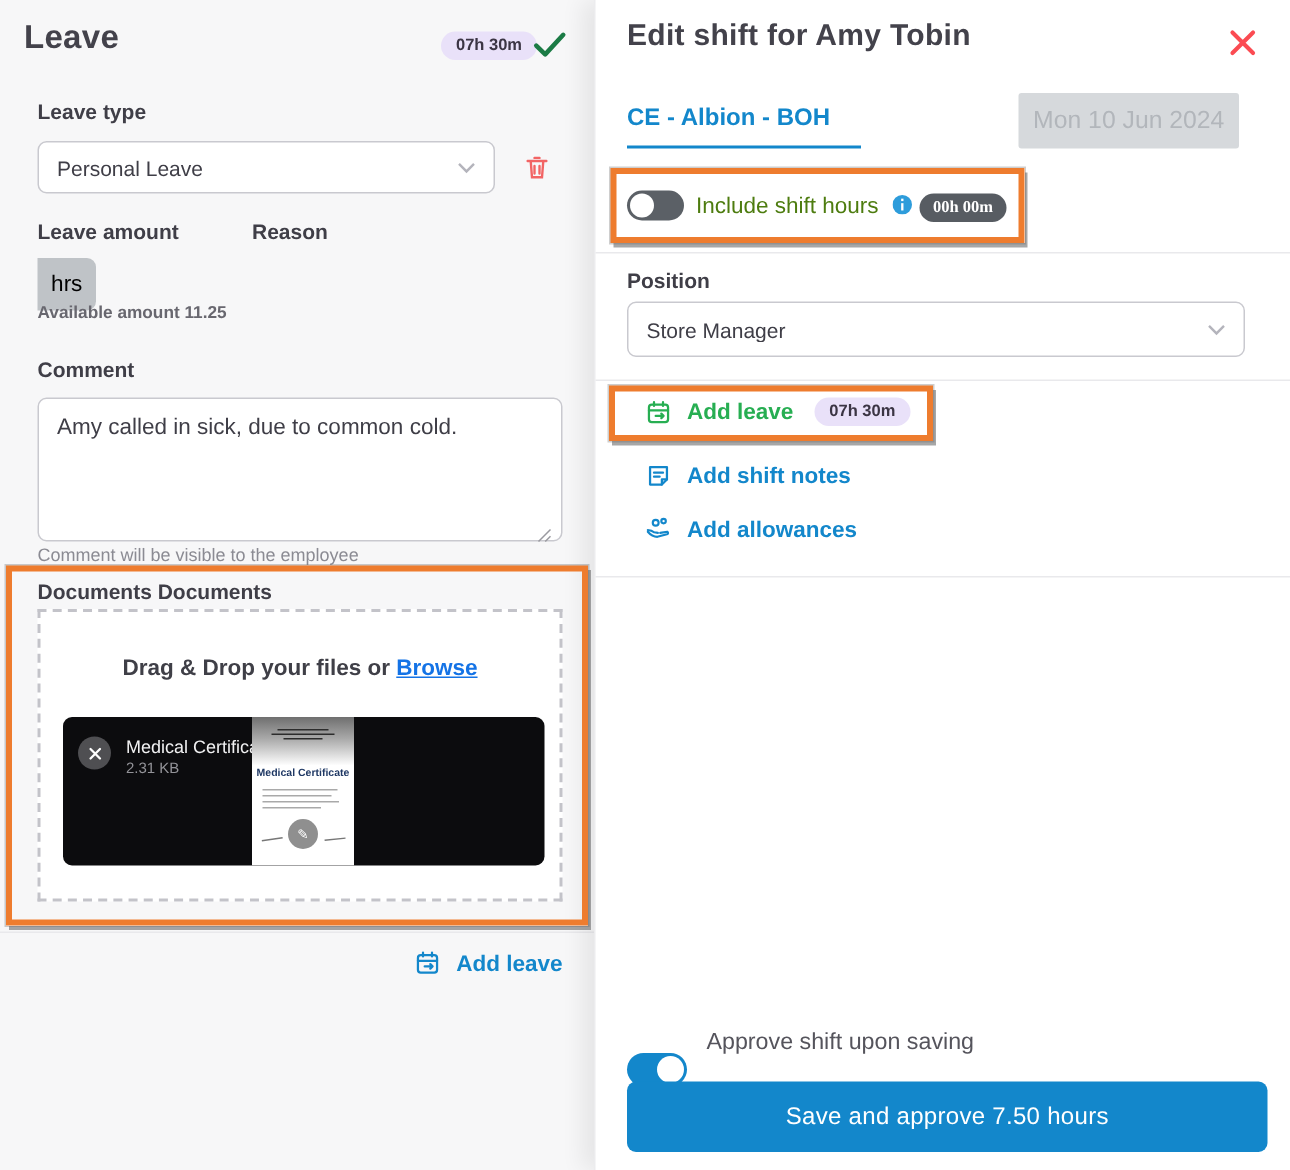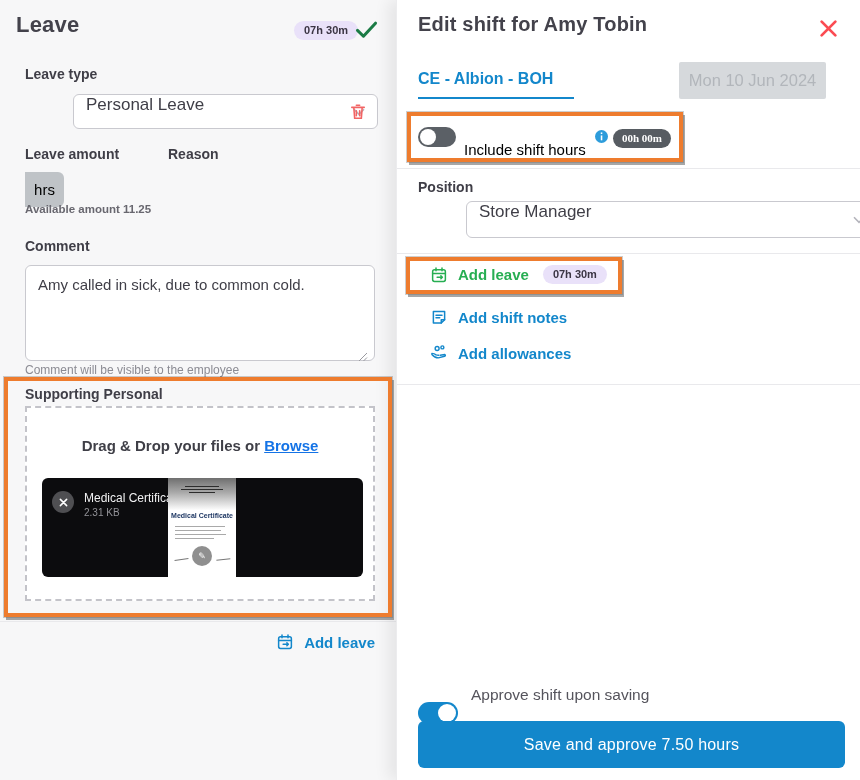--- a/index.html
+++ b/index.html
@@ -20,22 +20,22 @@
     box-shadow:-8px 0 14px rgba(0,0,0,.07);border-left:1px solid #ececee;}
 
   h1.p-title{font-size:22px;font-weight:700;color:var(--title);letter-spacing:.2px;}
   h2.p-title{font-size:20px;font-weight:700;color:var(--title);letter-spacing:.2px;}
   .field-label{font-size:14px;font-weight:700;color:var(--text-dark);}
   .pill{display:inline-flex;align-items:center;justify-content:center;border-radius:12px;
     font-size:11px;font-weight:700;padding:4px 10px;line-height:1;}
   .pill.purple{background:var(--purple-bg);color:var(--purple-text);}
   .pill.dark{background:var(--dark-badge);color:#fff;border-radius:10px;padding:4px 9px;font-family:Liberation Serif, serif;}
 
-  .selectbox{display:flex;background:#fff;border:1px solid var(--border);
-    border-radius:6px;padding:0 12px;color:var(--text-dark);font-size:17px;cursor:pointer;margin-left:48px;}
+  .selectbox{display:flex;align-items:center;background:#fff;border:1px solid var(--border);
+    border-radius:6px;padding:0 12px;color:var(--text-dark);font-size:14px;cursor:pointer;}
   .selectbox .sel-text{flex:1;white-space:nowrap;overflow:hidden;}
   .chev{color:#b4b4bc;flex:0 0 auto;margin-left:8px;}
 
   .amount-group{display:flex;}
   .amount-input{width:88px;height:35px;border:1px solid var(--border);border-right:none;
     border-radius:6px 0 0 6px;background:#fff;text-align:right;padding:0 10px;
     font-size:15px;color:var(--text-dark);font-family:inherit;outline:none;}
   .amount-suffix{width:39px;height:35px;background:#bfc3c7;color:#000000;border-radius:0 6px 6px 0;
     display:flex;align-items:center;justify-content:center;font-size:15px;}
 
@@ -91,21 +91,21 @@
   .toggle.off .knob{width:16px;height:16px;left:2px;}
   .toggle.on{width:40px;height:22px;background:var(--accent-blue);}
   .toggle.on .knob{width:18px;height:18px;right:2px;}
 
   .tab-label{font-size:16px;font-weight:700;color:var(--accent-blue);cursor:pointer;}
   .tab-underline{position:absolute;left:21px;top:97px;width:156px;height:2px;background:var(--accent-blue);}
   .date-chip{position:absolute;left:282px;top:62px;width:147px;height:37px;background:var(--chip-bg);
     color:var(--chip-text);font-size:16.5px;display:flex;align-items:center;justify-content:center;
     border-radius:2px;cursor:default;}
 
-  .include-label{font-size:15px;color:#000000;margin-top:12px;}
+  .include-label{font-size:15px;color:#4d7c0f;}
   .approve-label{font-size:15.5px;color:#55545c;}
 
   .save-btn{position:absolute;left:21px;top:721px;width:427px;height:47px;background:var(--accent-blue);
     color:#fff;font-size:16px;font-family:inherit;border:none;border-radius:6px;cursor:pointer;
     letter-spacing:.2px;}
 
   .icon{display:inline-flex;align-items:center;justify-content:center;}
 </style>
 </head>
 <body>
@@ -157,21 +157,21 @@
     <span class="resize-grip icon">
       <svg width="10" height="10" viewBox="0 0 10 10">
           <path d="M9 1L1 9M9 5.5L5.5 9" stroke="#9a9aa0" stroke-width="1"></path>
         </svg>
     </span>
 
     <div class="small-helper abs" style="left:25px;top:363px;">Comment will be visible to the employee</div>
 
     <div class="annotation" style="left:4px;top:377px;width:388px;height:240px;"></div>
 
-    <div class="field-label abs" style="left:25px;top:386px;">Supporting Personal</div>
+    <div class="field-label abs" style="left:25px;top:386px;">Documents Documents</div>
 
     <div class="dropzone">
       <div class="dnd-line">
         <span>Drag &amp; Drop your files or</span>
         <span class="browse">Browse</span>
       </div>
 
       <div class="file-card">
         <span class="file-x">
           <svg width="9" height="9" viewBox="0 0 10 10">

